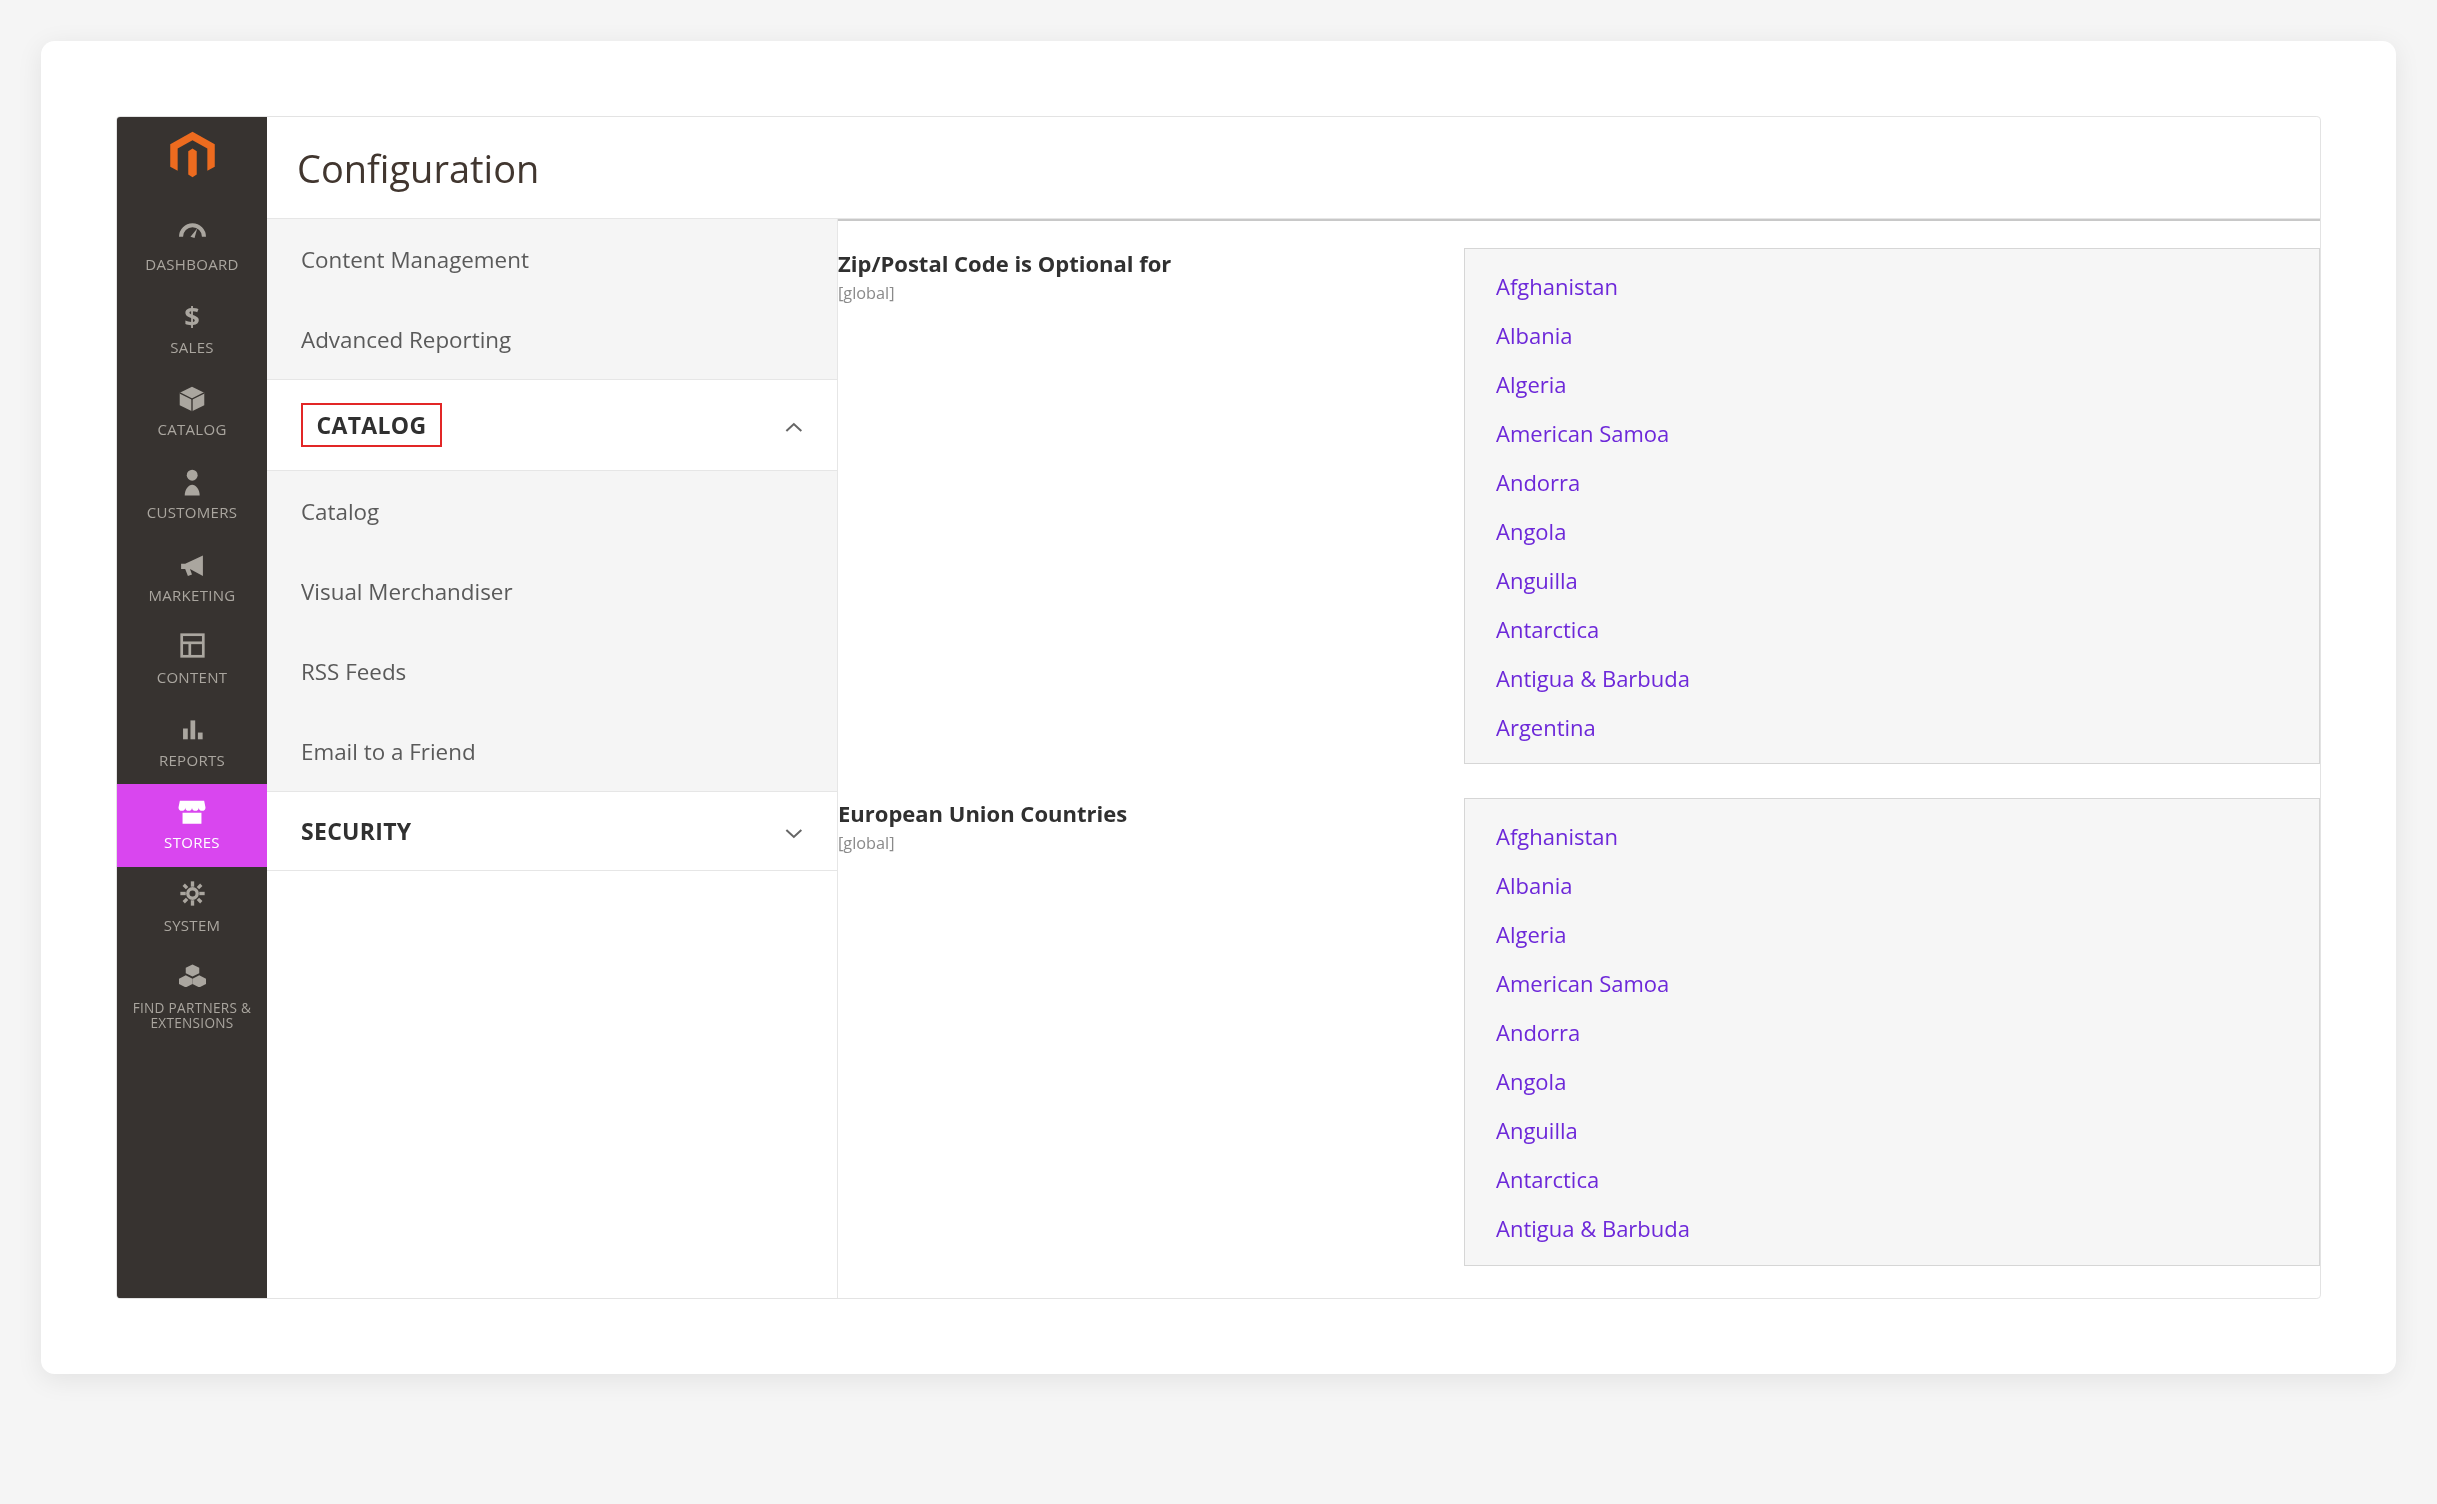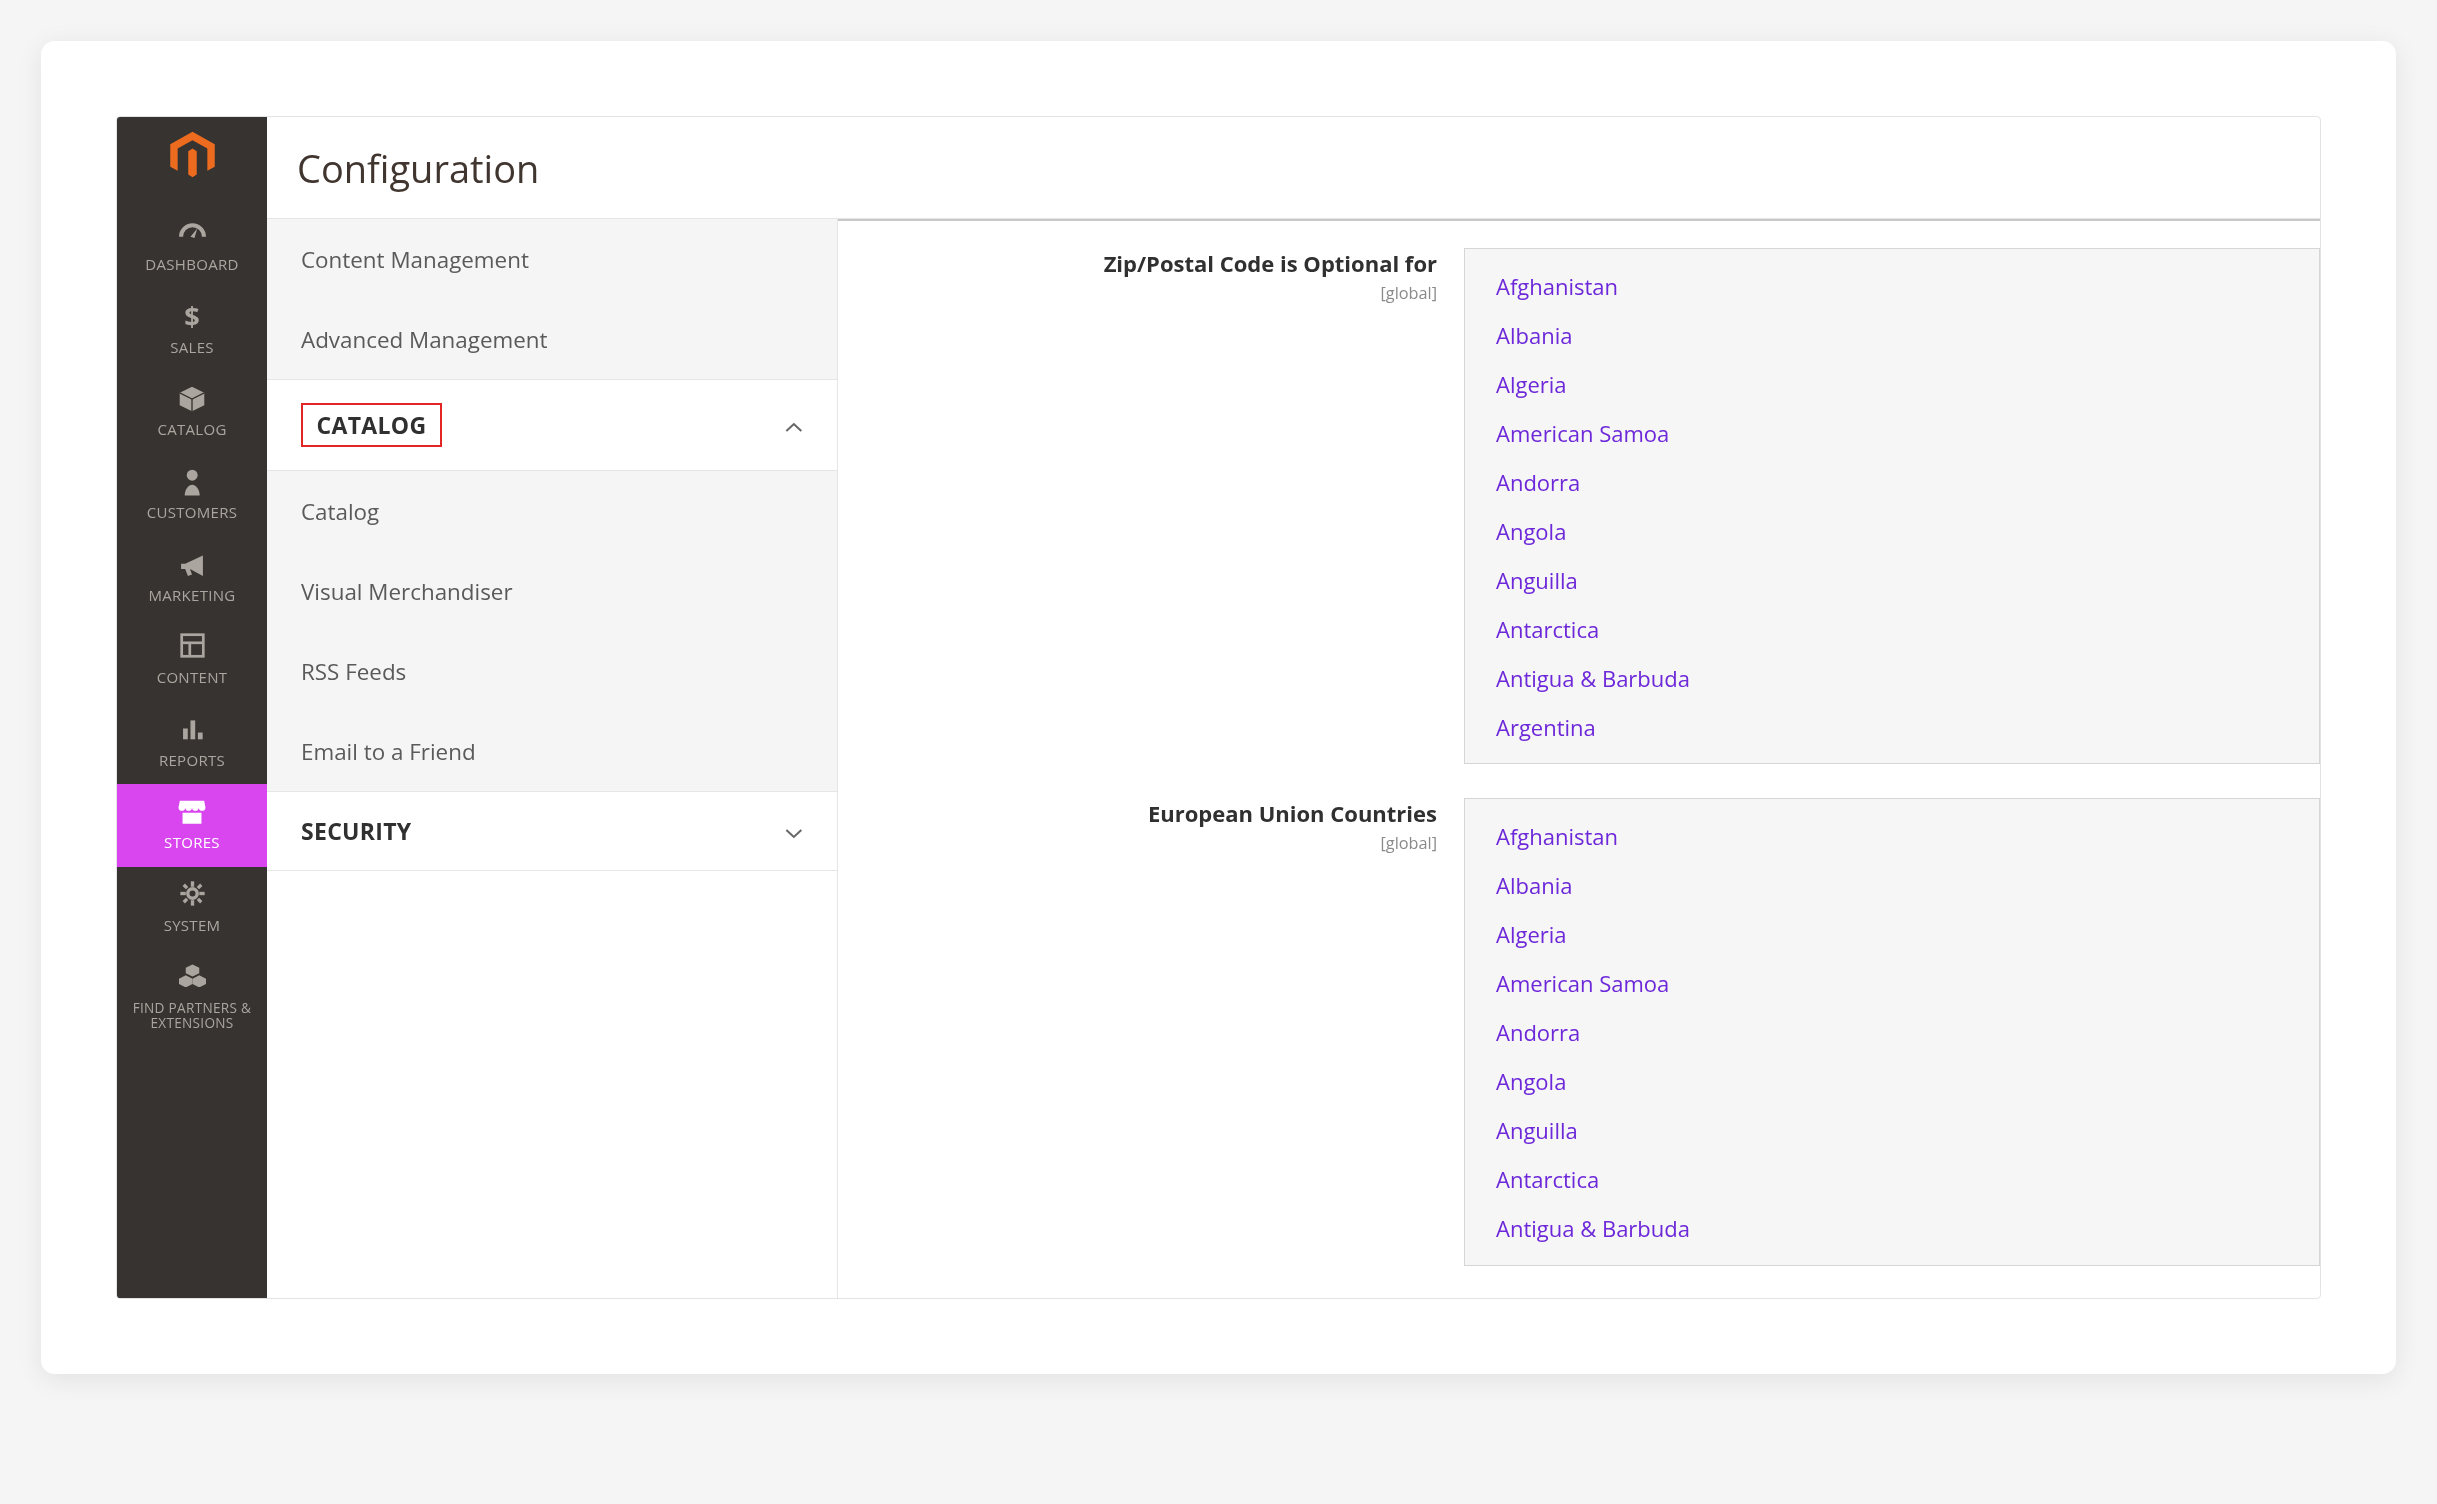--- a/index.html
+++ b/index.html
@@ -32,21 +32,21 @@
 .sechdr .chev{font-size:20.4px;color:#666}
 .catalog-title-wrap{display:inline-block;border:2px solid #e22626;padding:4.1px 13.6px}
 .subs{background:#f5f5f5;border-bottom:0.7px solid #e6e6e6}
 .subs a{display:block;padding:24.5px 34px;color:#5a5a5a;font-size:22.4px;cursor:pointer}
 .subs a.boxed span{display:inline-block;border:2px solid #e22626;padding:5.4px 17.7px;margin:-5.4px -17.7px}
 
 
 .main{flex:1;display:flex;flex-direction:column;overflow:hidden}
 .grayband{height:19px;background:#d9d9d9;border:0.7px solid #c8c8c8;margin:0 0 27px 0}
 .row{display:flex;align-items:flex-start;margin-bottom:34px}
-.row .lblcol{width:626px;text-align:right;padding-right:27px}
+.row .lblcol{width:626px;text-align:left;padding-right:27px}
 .row .lblcol .fl{font-size:22px;font-weight:700;color:#303030}
 .row .lblcol .scope{font-size:16.3px;color:#8a8a8a;display:block;margin-top:4.1px}
 .row .list{flex:1;background:#f6f6f6;border:0.7px solid #d6d6d6;min-height:68px;padding:12.2px 0}
 .row .list .opt{padding:9.5px 31px;color:#6d28d9;font-size:22px;cursor:pointer}
 </style>
 </head>
 <body>
 
 <div class="frame">
  <div class="inner">
@@ -143,21 +143,21 @@
   <div class="midcol">
     <div class="hdr">
       <h1>Configuration</h1>
     </div>
 
     <div class="body">
 
       <div class="cfgside">
         <div class="sub">
           <a>Content Management</a>
-          <a>Advanced Management</a>
+          <a>Advanced Reporting</a>
         </div>
 
         <div class="sechdr">
           <span class="catalog-title-wrap"><span class="title">CATALOG</span></span>
           <span class="chev"><svg width="17.7" height="11" viewBox="0 0 26 16">
                   <polyline fill="none" stroke="#666" stroke-width="3" points="2,13 13,3 24,13"></polyline>
                 </svg></span>
         </div>
 
         <div class="subs">

